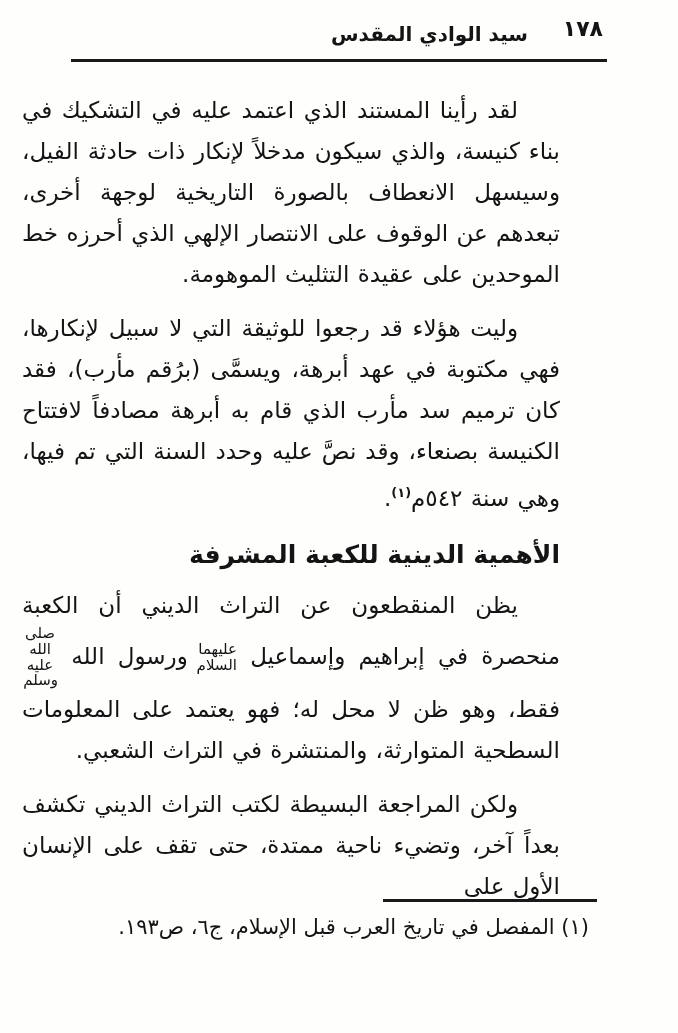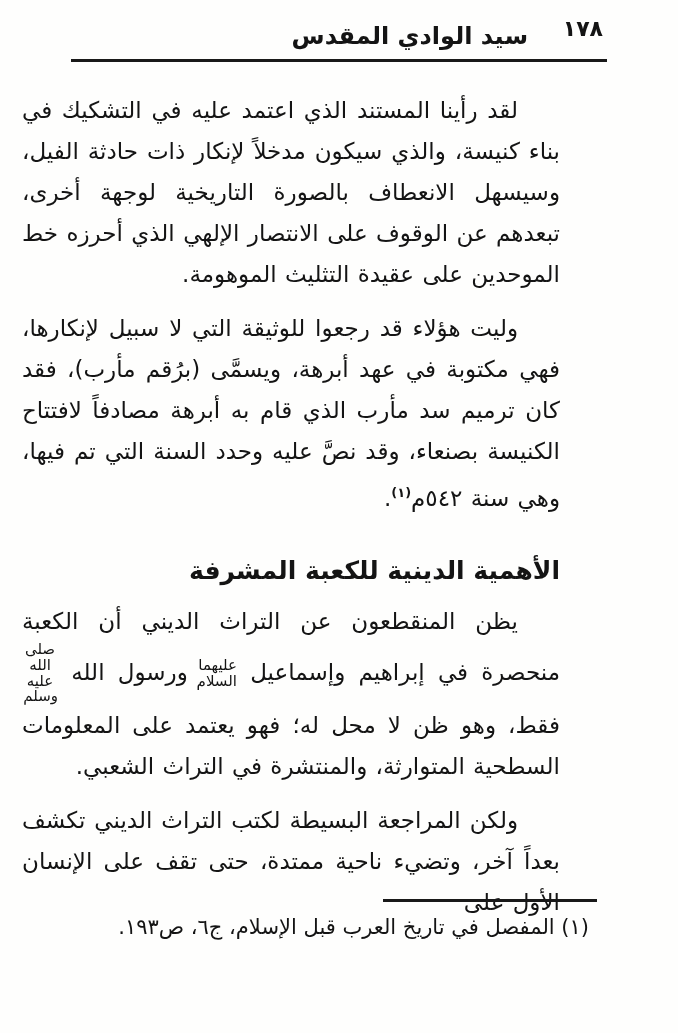--- a/index.html
+++ b/index.html
@@ -22,21 +22,21 @@
 
   
   .page-header {
     position: relative;
     height: 66px;
   }
   .header-title {
     position: absolute;
     top: 22px;
     right: 150px;
-    font-size: 24px;
+    font-size: 20px;
     font-weight: bold;
     letter-spacing: 0;
     white-space: nowrap;
   }
   .page-number {
     position: absolute;
     top: 16px;
     right: 75px;
     font-size: 22px;
     font-weight: bold;
@@ -59,21 +59,21 @@
     margin: 0 0 13px 0;
     font-size: 23px;
     line-height: 41px;
     text-align: justify;
     text-align-last: right;
     text-indent: 42px;
     word-spacing: 1px;
   }
   .para span { text-indent: 0; }
   .section-heading {
-    margin: 32px 0 10px 0;
+    margin: 16px 0 10px 0;
     font-size: 25px;
     font-weight: bold;
     line-height: 40px;
     text-align: right;
   }
   .sup {
     font-size: 13px;
     vertical-align: 9px;
     font-weight: bold;
   }

